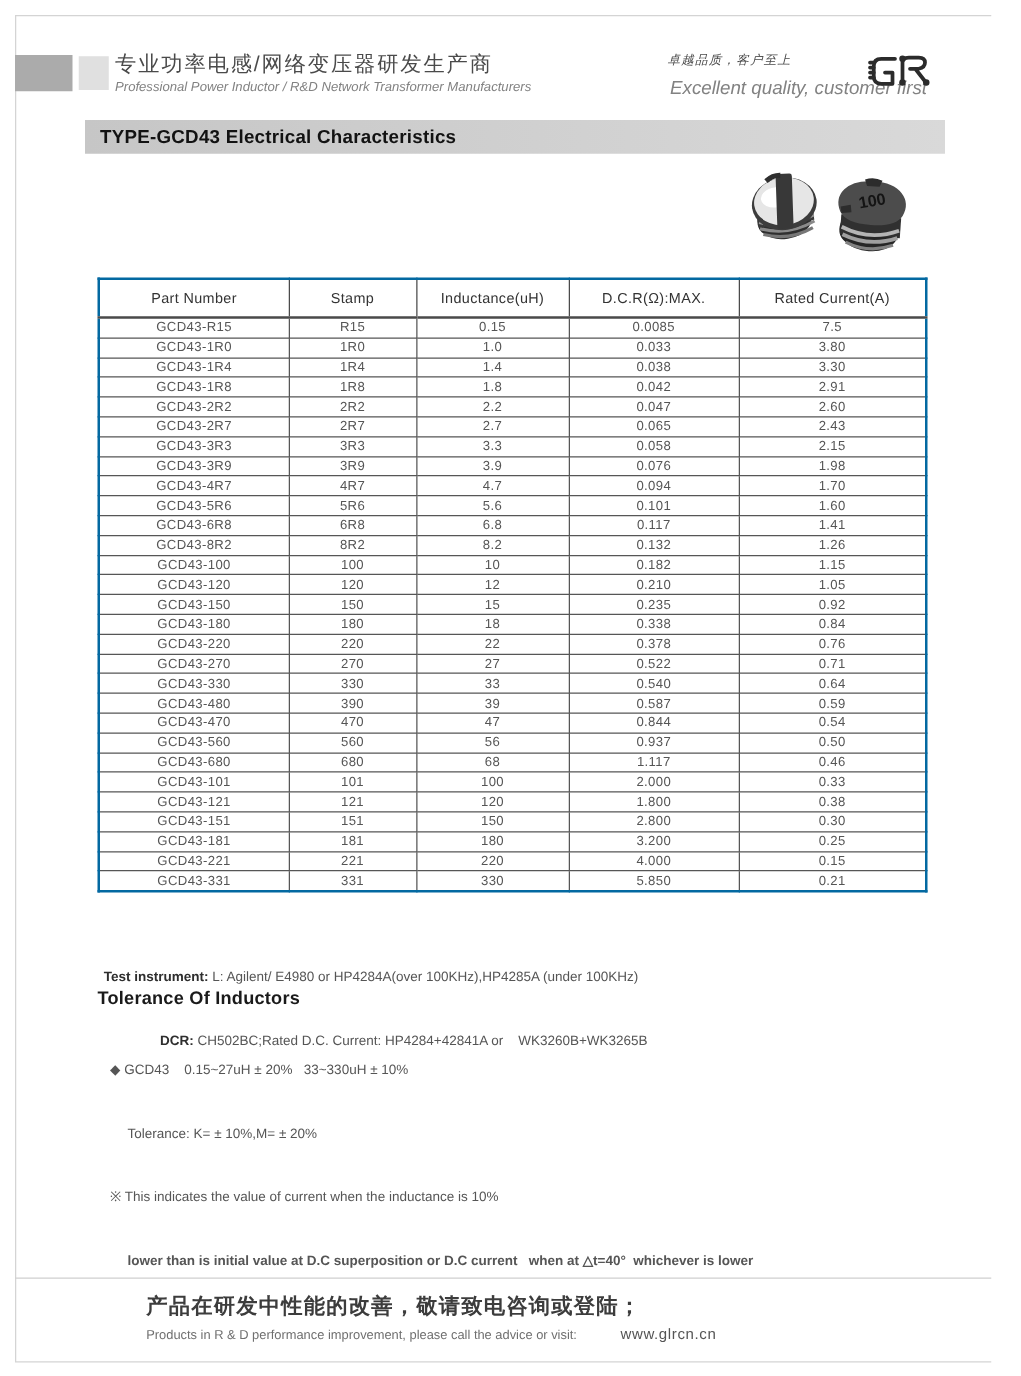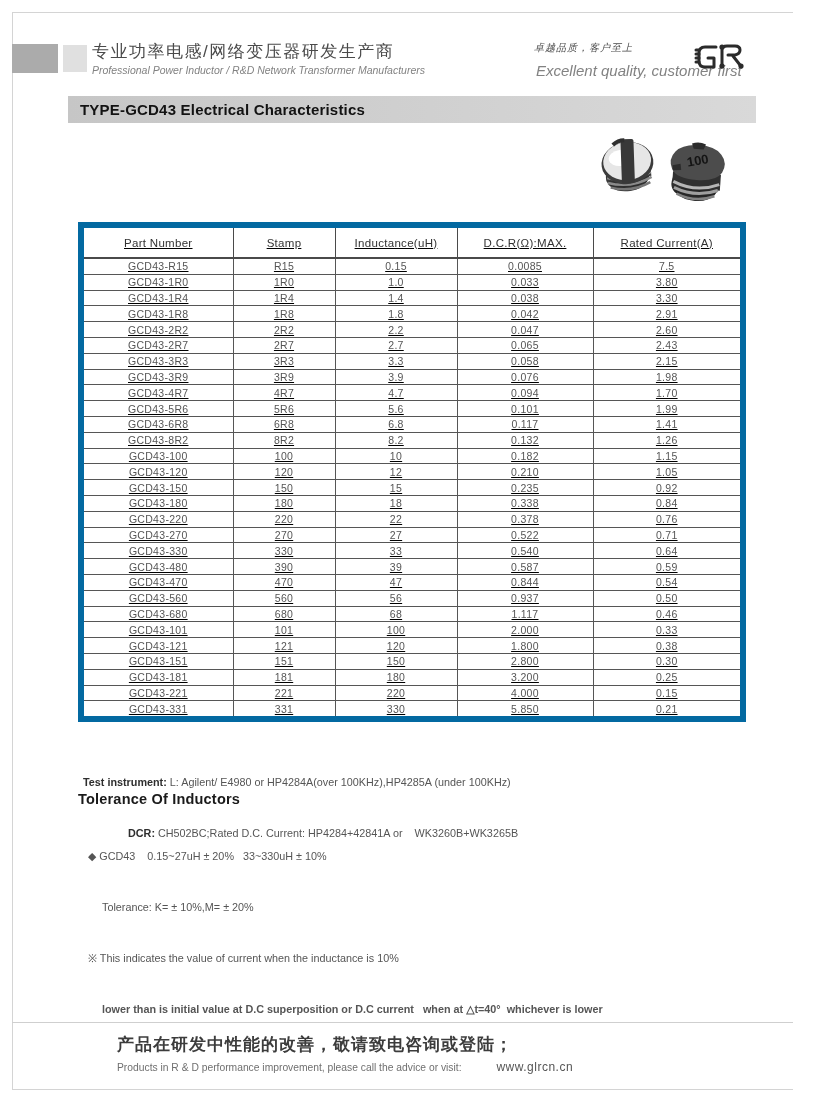--- a/index.html
+++ b/index.html
@@ -20,21 +20,21 @@
   .title-bar span{font-size:15px;font-weight:bold;color:#121212;padding-left:12px;letter-spacing:.2px;}
   
   .prod-left{position:absolute;left:596px;top:135px;}
   .prod-right{position:absolute;left:660px;top:139px;}
   
   .spec-table{position:absolute;left:78px;top:222px;width:662px;border-collapse:collapse;table-layout:fixed;}
   .spec-table th{border:1px solid #4a4a4a;border-bottom:2px solid #4a4a4a;height:27px;
     font-size:11.5px;font-weight:normal;color:#333;background:#fff;letter-spacing:.3px;}
   .spec-table td{border:1px solid #565656;height:14.8px;font-size:10.5px;color:#555;
     text-align:center;padding:0;letter-spacing:.3px;}
-  .spec-table{border:6px solid #0369a1;text-decoration:underline;}
+  .spec-table{border:2px solid #0369a1;}
   .c0{width:152px}.c1{width:102px}.c2{width:122px}.c3{width:136px}.c4{width:150px}
   
   .notes{position:absolute;left:83px;top:740px;font-size:10.8px;color:#555;line-height:17px;white-space:pre-wrap;}
   .notes b{color:#2e2e2e;}
   .notes .l2{padding-left:45px;}
   
   .tol-head{position:absolute;left:78px;top:791px;font-size:14.5px;font-weight:bold;color:#1a1a1a;letter-spacing:.2px;}
   .tol-body{position:absolute;left:88px;top:816px;font-size:10.8px;color:#555;white-space:pre-wrap;line-height:16px;}
   .tol-body .row{margin-bottom:3px;}
   .tol-body .ind1{padding-left:14px;}
@@ -191,21 +191,21 @@
           <td>4R7</td>
           <td>4.7</td>
           <td>0.094</td>
           <td>1.70</td>
         </tr>
         <tr>
           <td>GCD43-5R6</td>
           <td>5R6</td>
           <td>5.6</td>
           <td>0.101</td>
-          <td>1.99</td>
+          <td>1.60</td>
         </tr>
         <tr>
           <td>GCD43-6R8</td>
           <td>6R8</td>
           <td>6.8</td>
           <td>0.117</td>
           <td>1.41</td>
         </tr>
         <tr>
           <td>GCD43-8R2</td>

